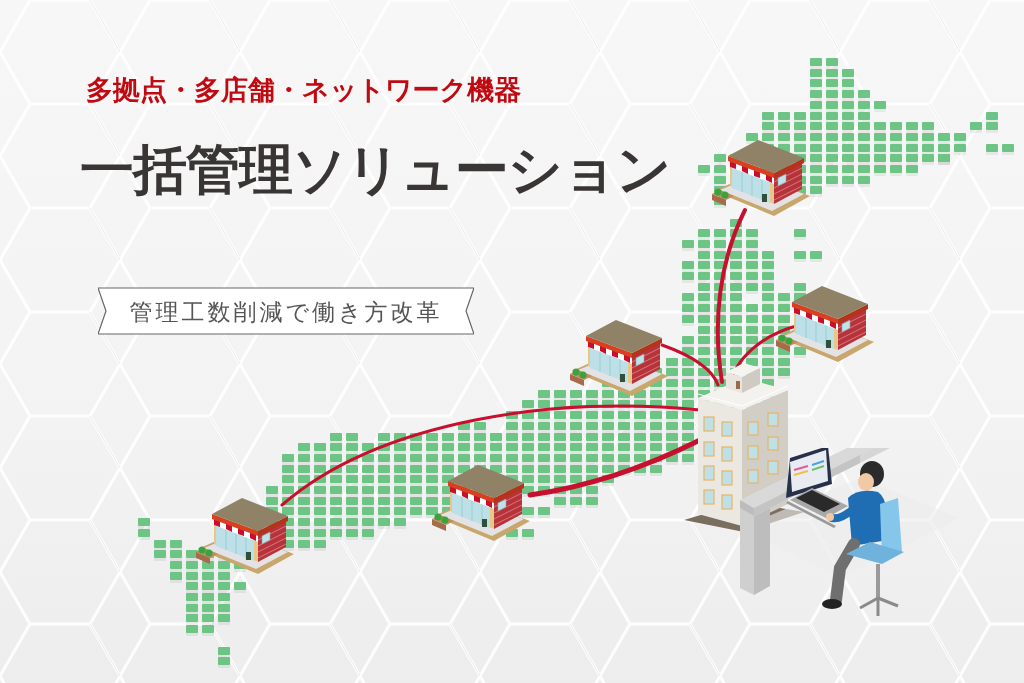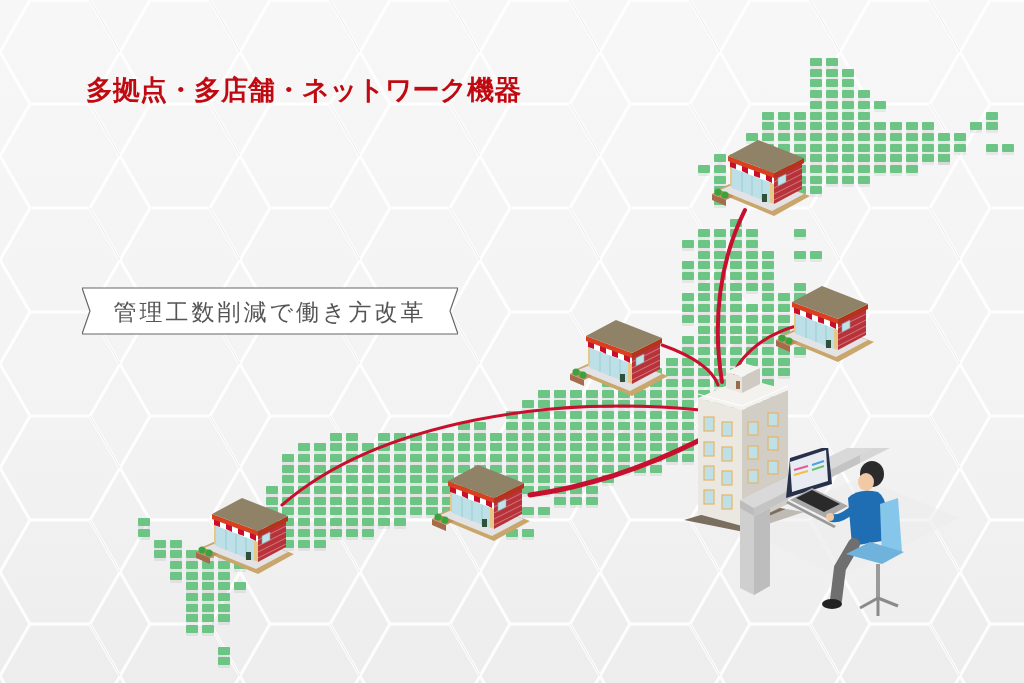--- a/index.html
+++ b/index.html
@@ -9,21 +9,21 @@
   .hex-bg{position:absolute;inset:0;z-index:0;}
   .map{position:absolute;inset:0;z-index:1;}
   .cell{position:absolute;width:12px;height:8px;border-radius:1px;background:#6cc584;
     box-shadow:0 3px 0 rgba(0,0,0,0.06);}
   .lines{position:absolute;inset:0;z-index:2;}
   .illus{position:absolute;z-index:3;}
   .subtitle{position:absolute;left:86px;top:72px;z-index:5;color:#c00a12;
     font-size:27px;font-weight:bold;letter-spacing:0px;white-space:nowrap;}
   .title{position:absolute;left:80px;top:138px;z-index:5;color:#3a3535;
     font-size:54px;font-weight:bold;line-height:64px;letter-spacing:-1px;white-space:nowrap;}
-  .ribbon{position:absolute;left:82px;top:287px;width:376px;height:40px;z-index:5;text-decoration:underline;}
+  .ribbon{position:absolute;left:98px;top:287px;width:376px;height:40px;z-index:5;text-decoration:underline;}
   .ribbon svg{position:absolute;inset:0;}
   .ribbon-text{position:absolute;left:0;right:0;top:10px;text-align:center;color:#555;
     font-size:23px;letter-spacing:3px;white-space:nowrap;}
 </style>
 </head>
 <body>
 
 <svg class="hex-bg" width="1024" height="683">
   <defs>
     <pattern id="hex" width="120" height="104" patternUnits="userSpaceOnUse">
@@ -682,19 +682,20 @@
   <line x1="138" y1="116" x2="138" y2="150" stroke="#9a9a9a" stroke-width="4"></line>
   <g stroke="#8a8a8a" stroke-width="3">
       <line x1="138" y1="150" x2="120" y2="160"></line>
       <line x1="138" y1="150" x2="158" y2="158"></line>
       <line x1="138" y1="150" x2="138" y2="168"></line>
     </g>
 </svg>
 
 <div class="subtitle">多拠点・多店舗・ネットワーク機器</div>
 <div class="title">
+  <div>一括管理ソリューション</div>
 </div>
 <div class="ribbon">
   <svg width="376" height="48" viewBox="0 0 376 48">
     <polygon points="0,1 376,1 368,24 376,47 0,47 8,24" fill="#ffffff" stroke="#666" stroke-width="1.2"></polygon>
   </svg>
   <div class="ribbon-text">管理工数削減で働き方改革</div>
 </div>
 
 </body></html>

